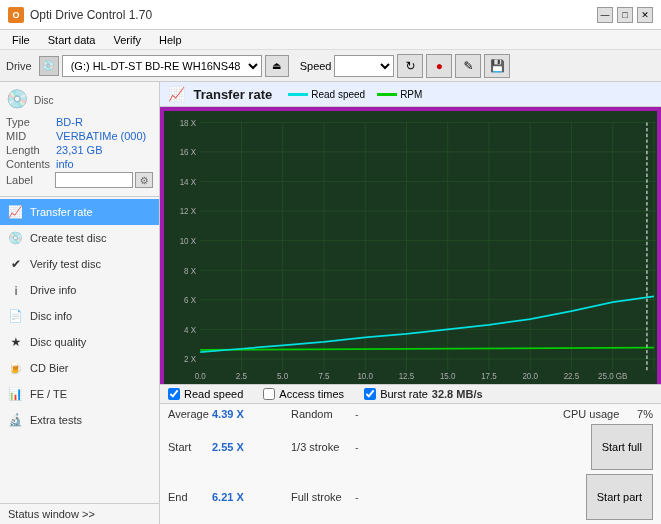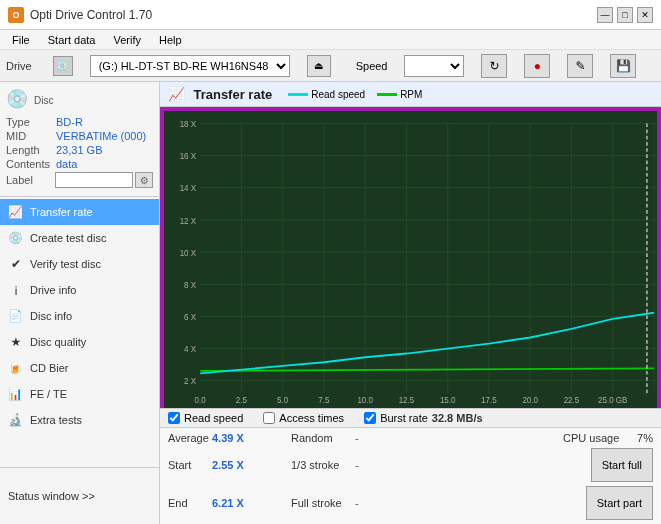--- a/index.html
+++ b/index.html
@@ -62,21 +62,21 @@
       cursor: pointer;
       font-size: 11px;
     }
     
     #toolbar {
       background: #f0f0f0;
       height: 32px;
       display: flex;
       align-items: center;
       padding: 0 6px;
-      gap: 17px;
+      gap: 3px;
       border-bottom: 1px solid #ccc;
     }
     #toolbar-drive-label { font-size: 11px; color: #333; margin-right: 4px; }
     #drive-icon {
       width: 20px; height: 20px;
       background: #d0d0d0;
       border: 1px solid #999;
       display: flex; align-items: center; justify-content: center;
       font-size: 10px;
     }
@@ -187,21 +187,21 @@
       background: #4da6ff;
       color: white;
     }
     .nav-icon {
       width: 16px; height: 16px;
       display: flex; align-items: center; justify-content: center;
       font-size: 12px;
     }
     
     #status-window-btn {
-      padding: 22px 8px;
+      padding: 4px 8px;
       cursor: pointer;
       font-size: 11px;
       color: #333;
       border-top: 1px solid #ccc;
       display: flex;
       align-items: center;
       gap: 4px;
     }
     
     #right-panel {
@@ -294,21 +294,21 @@
       gap: 4px;
     }
     .data-label { color: #333; width: 40px; }
     .data-val { color: #2266cc; font-weight: bold; width: 45px; }
     .data-label2 { color: #333; width: 60px; }
     .data-val2 { color: #555; width: 25px; }
     .data-label3 { color: #333; width: 70px; }
     .data-val3 { color: #333; }
     .right-btn {
       margin-left: auto;
-      padding: 10px 10px;
+      padding: 16px 10px;
       background: #e0e0e0;
       border: 1px solid #999;
       cursor: pointer;
       font-size: 11px;
       white-space: nowrap;
     }
   </style>
 </head>
 <body>
 
@@ -366,21 +366,21 @@
       <div class="disc-row">
         <span class="disc-label">MID</span>
         <span class="disc-value">VERBATIMe (000)</span>
       </div>
       <div class="disc-row">
         <span class="disc-label">Length</span>
         <span class="disc-value">23,31 GB</span>
       </div>
       <div class="disc-row">
         <span class="disc-label">Contents</span>
-        <span class="disc-value">data</span>
+        <span class="disc-value">info</span>
       </div>
       <div class="disc-row">
         <span class="disc-label">Label</span>
         <input id="label-input" type="text" style="">
         <div id="label-icon-btn">⚙</div>
       </div>
     </div>
 
     <div id="nav-menu">
       <div class="nav-item active">

